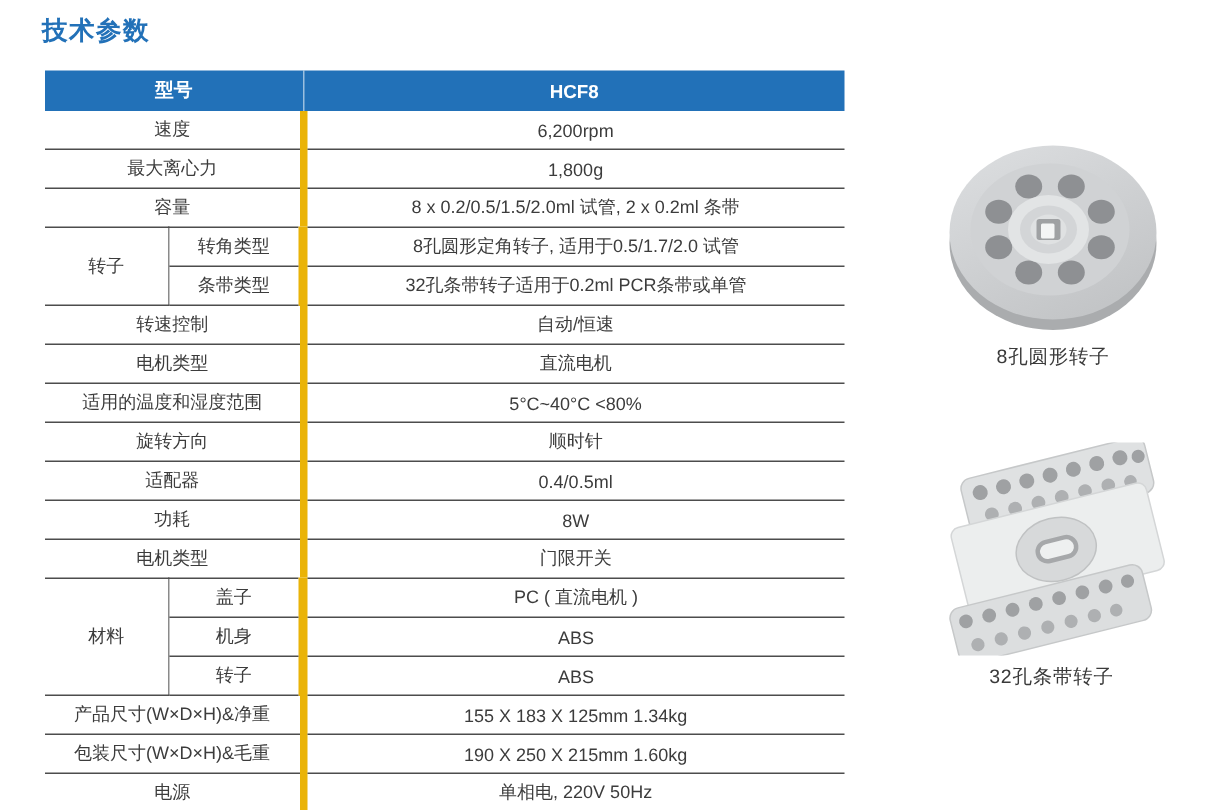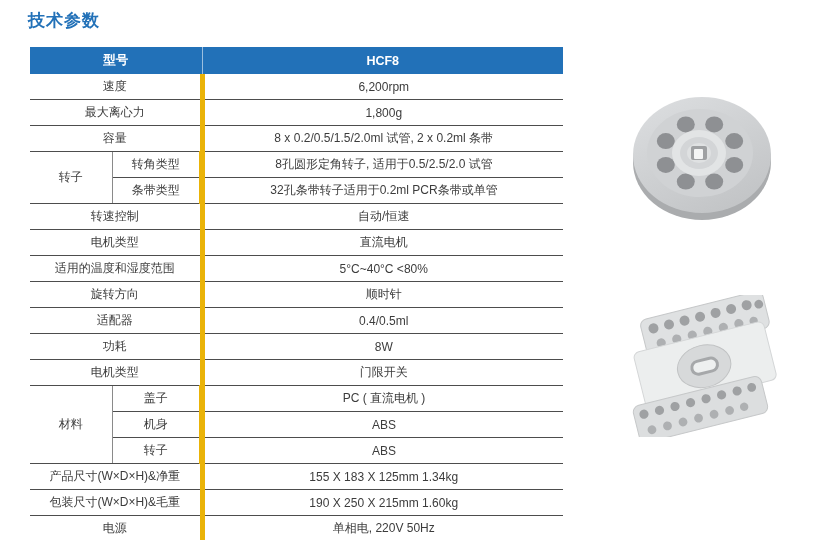--- a/index.html
+++ b/index.html
@@ -63,21 +63,21 @@
     <td class="lbl" colspan="2">最大离心力</td>
     <td>1,800g</td>
   </tr>
   <tr>
     <td class="lbl" colspan="2">容量</td>
     <td>8 x 0.2/0.5/1.5/2.0ml 试管, 2 x 0.2ml 条带</td>
   </tr>
   <tr>
     <td class="grp" rowspan="2">转子</td>
     <td class="sub">转角类型</td>
-    <td>8孔圆形定角转子, 适用于0.5/2.5/2.0 试管</td>
+    <td>8孔圆形定角转子, 适用于0.5/1.7/2.0 试管</td>
   </tr>
   <tr>
     <td class="sub">条带类型</td>
     <td>32孔条带转子适用于0.2ml PCR条带或单管</td>
   </tr>
   <tr>
     <td class="lbl" colspan="2">转速控制</td>
     <td>自动/恒速</td>
   </tr>
   <tr>
@@ -152,20 +152,21 @@
     <ellipse cx="58.8" cy="89.6" rx="9" ry="8" fill="#8e9093"></ellipse>
     <ellipse cx="87.2" cy="89.6" rx="9" ry="8" fill="#8e9093"></ellipse>
     <ellipse cx="107.2" cy="72.9" rx="9" ry="8" fill="#8e9093"></ellipse>
 
     <ellipse cx="72" cy="61" rx="27" ry="23" fill="#e2e4e5"></ellipse>
     <ellipse cx="72" cy="61" rx="19" ry="16" fill="#d3d5d7"></ellipse>
     <ellipse cx="72" cy="61" rx="12" ry="10" fill="#dfe1e2"></ellipse>
     <rect x="64" y="54" width="16" height="14" rx="2" fill="#9fa1a3"></rect>
     <rect x="67" y="57" width="9" height="10" rx="1" fill="#f4f5f5"></rect>
   </svg>
+  <div class="caption">8孔圆形转子</div>
 </div>
 
 <div class="product product-2">
   <svg width="178" height="142" viewBox="0 0 178 142">
     <g transform="rotate(-14 89 71)">
 
       <rect x="40" y="12" width="126" height="38" rx="7" fill="#dfe1e2" stroke="#c6c8c9" stroke-width="1"></rect>
       <g fill="#9fa1a3">
         <circle cx="52" cy="23" r="5"></circle>
           <circle cx="68" cy="23" r="5"></circle>
@@ -207,13 +208,14 @@
         <circle cx="90" cy="121" r="4.4"></circle>
           <circle cx="106" cy="121" r="4.4"></circle>
           <circle cx="121" cy="121" r="4.2"></circle>
       </g>
 
       <ellipse cx="92" cy="72" rx="27" ry="21" fill="#d7d9da" stroke="#c0c2c3" stroke-width="1"></ellipse>
       <rect x="78" y="64" width="29" height="16" rx="8" fill="#a6a8aa"></rect>
       <rect x="81" y="67" width="23" height="10" rx="5" fill="#eef0f0"></rect>
     </g>
   </svg>
+  <div class="caption">32孔条带转子</div>
 </div>
 
 </body></html>

